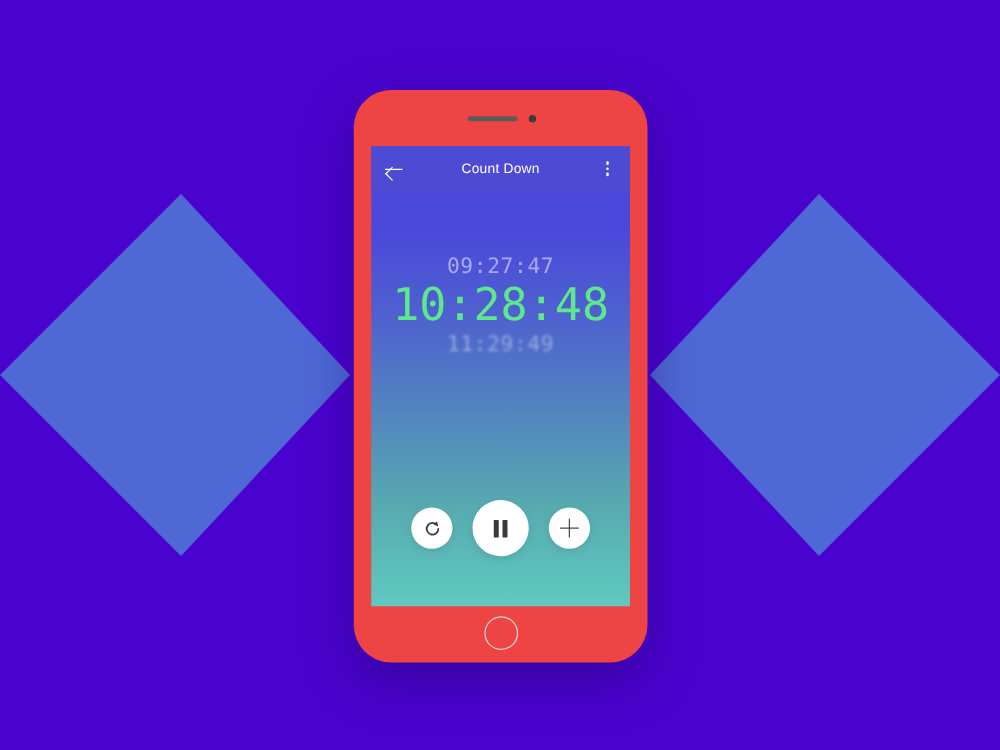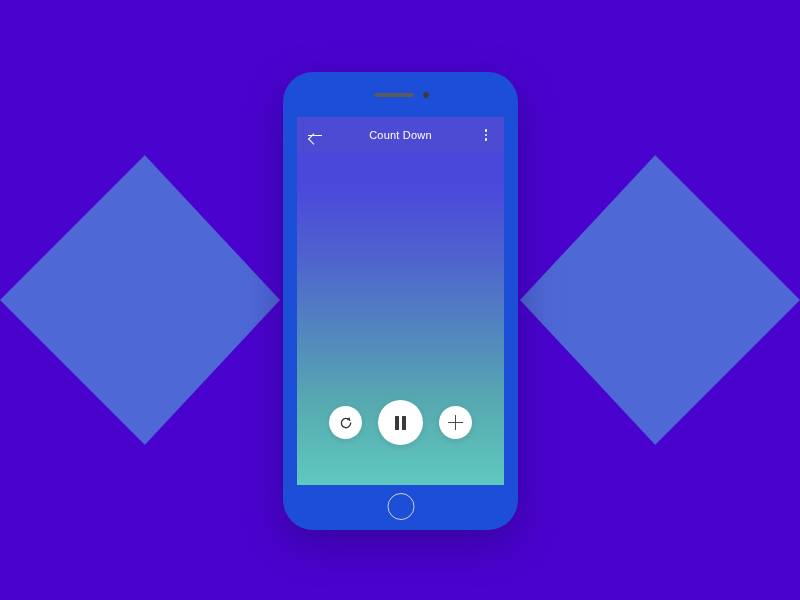--- a/index.html
+++ b/index.html
@@ -73,21 +73,21 @@
     border-color: transparent #4A03CE transparent transparent;
   }
 
   
   #phone {
     position: absolute;
     left: 283px;
     top: 72px;
     width: 235px;
     height: 458px;
-    background: #1d4ed8;
+    background: #ef4444;
     border-radius: 30px;
     box-shadow: 0 14px 40px rgba(20, 0, 70, 0.35);
     overflow: hidden;
   }
 
   .phone-top {
     position: absolute;
     left: 0;
     top: 0;
     width: 100%;
@@ -315,20 +315,25 @@
       <div id="appbar">
         <div class="back-arrow"></div>
         <div class="bar-title">Count Down</div>
         <div class="kebab">
           <i></i>
           <i></i>
           <i></i>
         </div>
       </div>
 
+      <div id="timer-stack">
+        <div class="t-prev">09:27:47</div>
+        <div class="t-main">10:28:48</div>
+        <div class="t-next">11:29:49</div>
+      </div>
 
       <div id="controls">
 
         <div class="ctrl ctrl-sm">
           <svg class="reset-icon" viewBox="0 0 24 24">
             <path d="M18.4 7.2 A8 8 0 1 0 20 12" fill="none" stroke="#3A3A3A" stroke-width="2.4" stroke-linecap="round"></path>
             <path d="M13.2 6.4 L19.2 7.6 L18.2 1.8 Z" fill="#3A3A3A"></path>
           </svg>
         </div>
 

